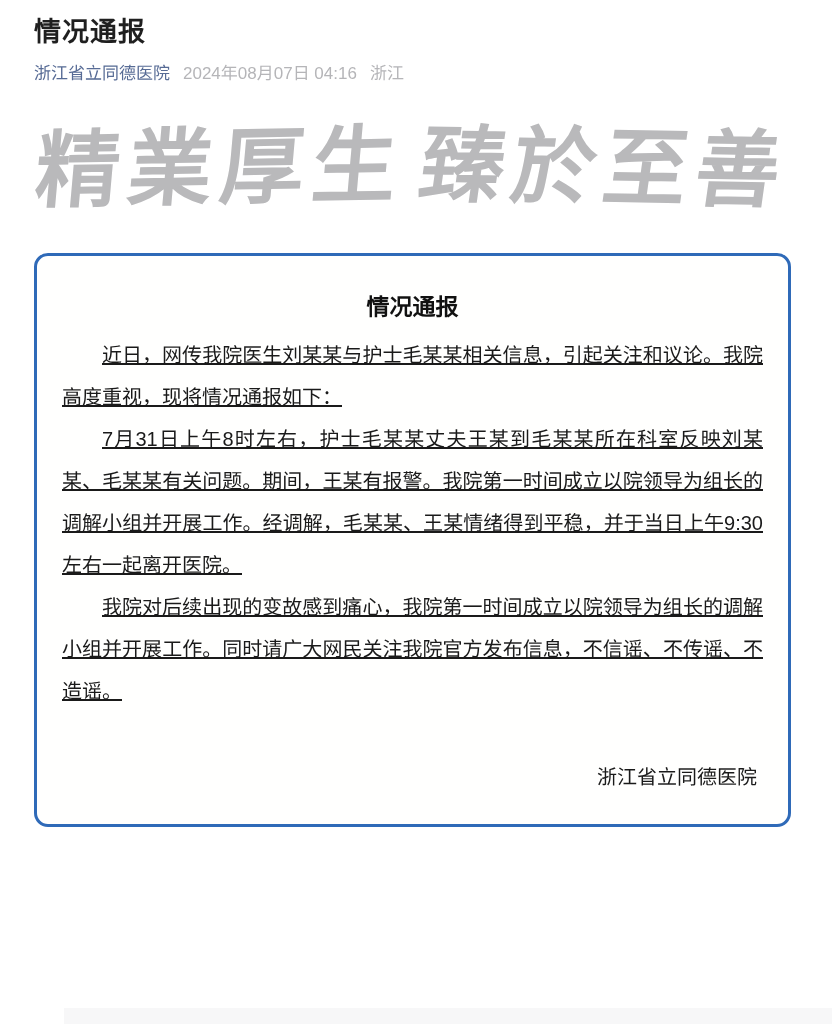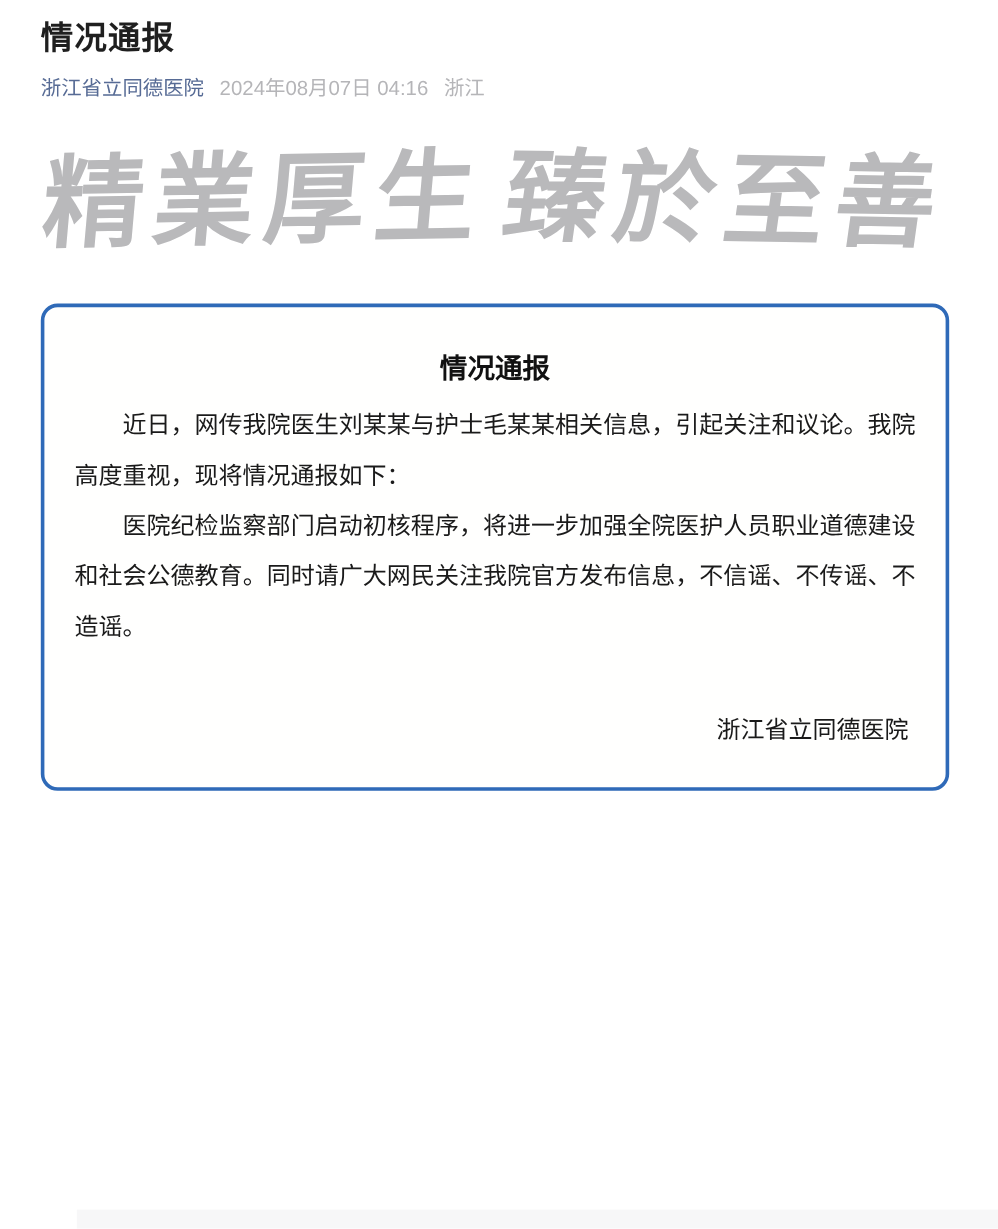--- a/index.html
+++ b/index.html
@@ -81,20 +81,21 @@
     line-height: 30px;
     color: #111111;
   }
   .notice-body p {
     margin: 0;
     font-size: 20px;
     line-height: 42px;
     text-indent: 2em;
     text-align: justify;
     color: #1a1a1a;
+    text-decoration: underline;
   }
   .sig-block {
     margin-top: 44px;
     text-align: right;
     font-size: 20px;
     line-height: 42px;
     padding-right: 6px;
     color: #1a1a1a;
   }
   .bottom-strip {
@@ -122,21 +123,22 @@
   <div class="banner">
     <span class="calligraphy">精業厚生</span>
     <span class="calligraphy right">臻於至善</span>
   </div>
 
   <div class="notice">
     <div class="notice-title">情况通报</div>
 
     <div class="notice-body">
       <p>近日，网传我院医生刘某某与护士毛某某相关信息，引起关注和议论。我院高度重视，现将情况通报如下：</p>
-      <p>医院纪检监察部门启动初核程序，将进一步加强全院医护人员职业道德建设和社会公德教育。同时请广大网民关注我院官方发布信息，不信谣、不传谣、不造谣。</p>
+      <p>7月31日上午8时左右，护士毛某某丈夫王某到毛某某所在科室反映刘某某、毛某某有关问题。期间，王某有报警。我院第一时间成立以院领导为组长的调解小组并开展工作。经调解，毛某某、王某情绪得到平稳，并于当日上午9:30左右一起离开医院。</p>
+      <p>我院对后续出现的变故感到痛心，我院第一时间成立以院领导为组长的调解小组并开展工作。同时请广大网民关注我院官方发布信息，不信谣、不传谣、不造谣。</p>
     </div>
 
     <div class="sig-block">
       <div>浙江省立同德医院</div>
     </div>
   </div>
 
 </div>
 
 <div class="bottom-strip"></div>

